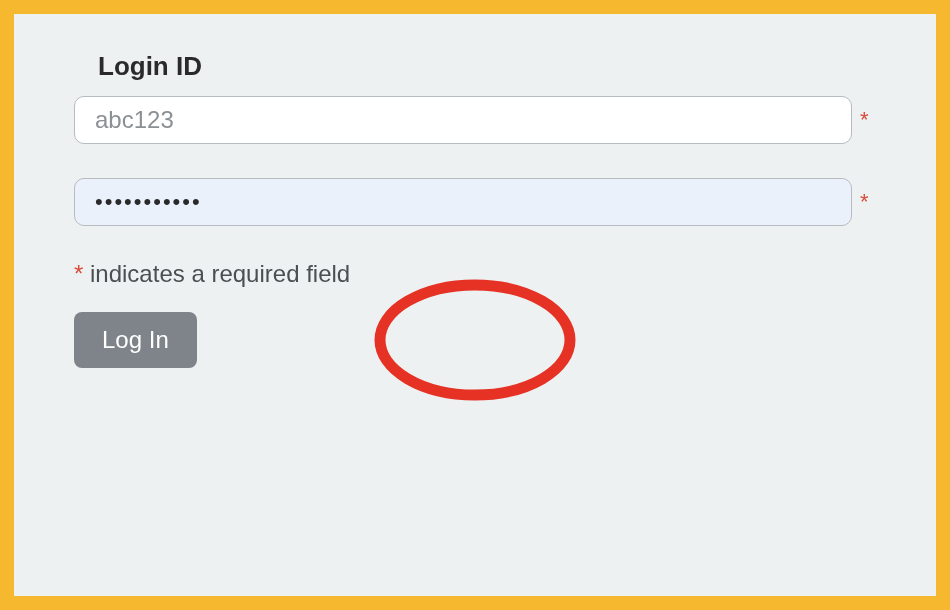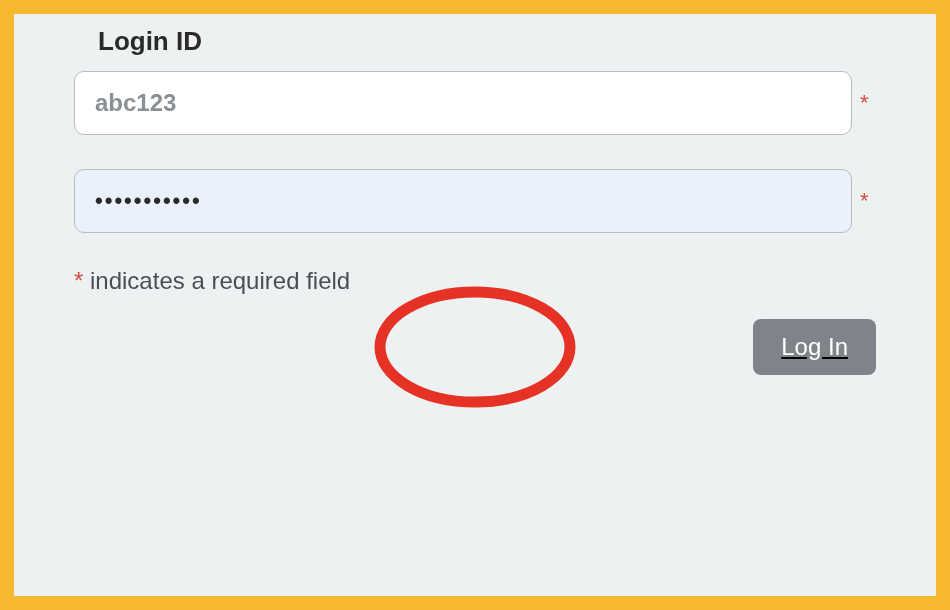--- a/index.html
+++ b/index.html
@@ -11,49 +11,48 @@
       width: 950px;
       height: 610px;
       font-family: -apple-system, BlinkMacSystemFont, "Segoe UI", Helvetica, Arial, sans-serif;
       background: #fff;
     }
     .frame {
       width: 100%;
       height: 100%;
       border: 14px solid #f5b82e;
       background: #eef1f2;
-      padding: 12px 60px 20px 60px;
+      padding: 37px 60px 20px 60px;
       position: relative;
     }
     .field-group {
       margin-bottom: 34px;
     }
     .field-label {
       font-size: 26px;
       font-weight: 700;
       color: #2a2a2a;
       margin-left: 24px;
       margin-bottom: 14px;
       display: block;
     }
     .input-row {
       display: flex;
       align-items: center;
     }
     .text-input {
       flex: 1;
-      height: 64px;
+      height: 48px;
       border: 1px solid #b7bcc0;
       border-radius: 10px;
       padding: 0 20px;
       font-size: 24px;
       color: #7a7f84;
       background: #ffffff;
       outline: none;
-      font-weight: bold;
     }
     .text-input::placeholder {
       color: #8b9094;
     }
     .password-input {
       background: #eaf1fb;
       letter-spacing: 2px;
       color: #2a2a2a;
       font-size: 22px;
     }
@@ -69,23 +68,22 @@
       margin-top: 30px;
       margin-bottom: 24px;
     }
     .required-note .star {
       color: #d94b3a;
     }
     .login-area {
       position: relative;
       width: 100%;
       display: flex;
-      justify-content: flex-end;
+      justify-content: flex-start;
       margin-top: 6px;
-      text-decoration: underline;
     }
     .login-button {
       background: #7e8489;
       color: #ffffff;
       border: none;
       border-radius: 8px;
       padding: 14px 28px;
       font-size: 24px;
       cursor: pointer;
       position: relative;

